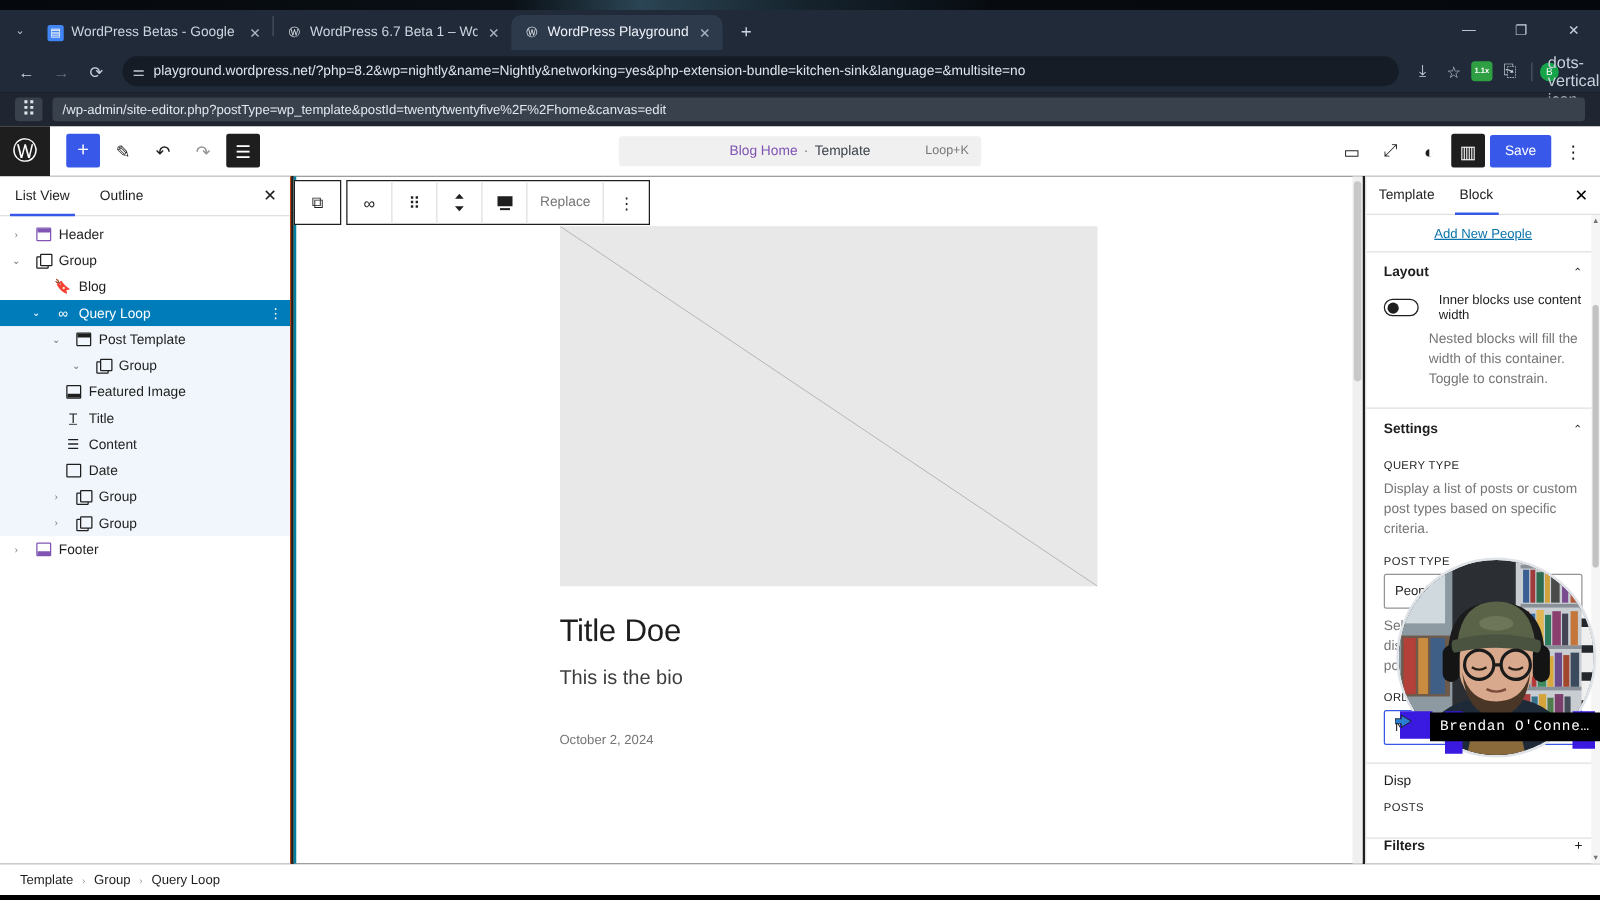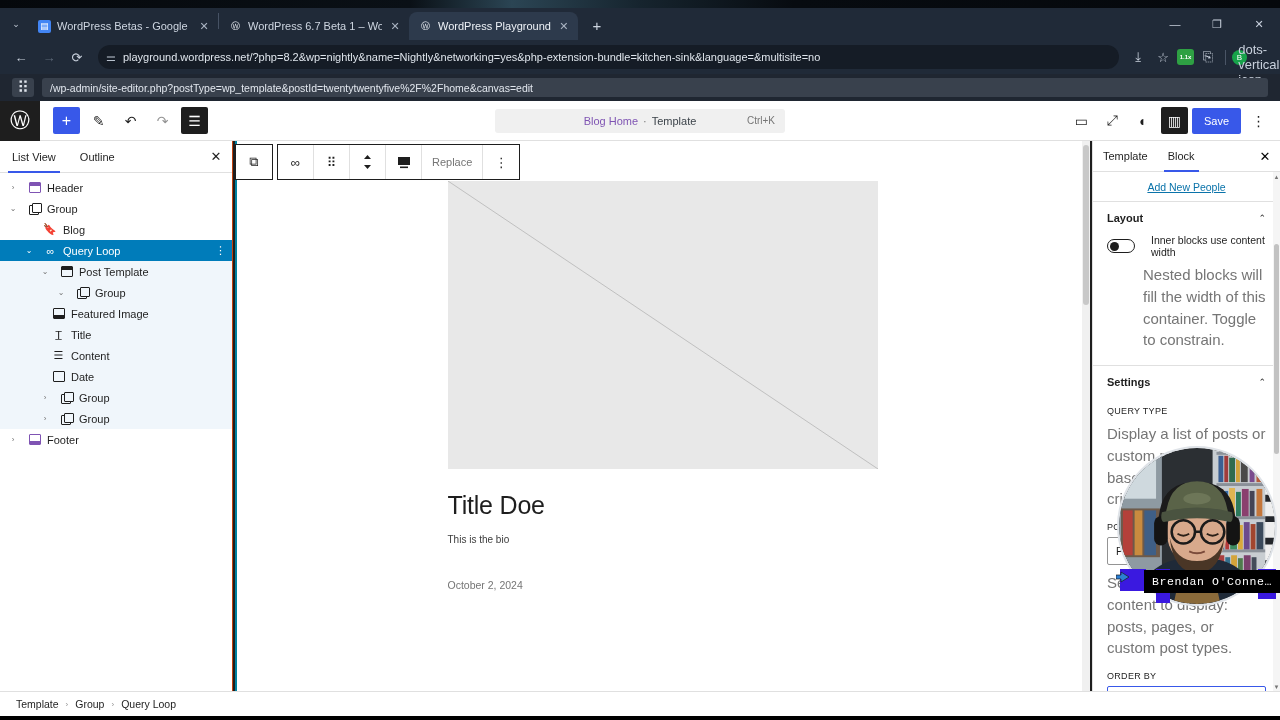--- a/index.html
+++ b/index.html
@@ -287,21 +287,21 @@
     margin: 0 auto; width: 430px; height: 288px;
     background: #e8e8e8; position: relative; overflow: hidden;
   }
   #featured-img svg { position:absolute; inset:0; width:100%; height:100%; }
   #post-title {
     width: 430px; margin: 22px auto 0;
     font-size: 25px; font-weight: 400; color: #1e1e1e; letter-spacing: -0.2px;
   }
   #post-content {
     width: 430px; margin: 14px auto 0;
-    font-size: 10px; color: #3c3c3c;
+    font-size: 16px; color: #3c3c3c;
   }
   #post-date {
     width: 430px; margin: 34px auto 0;
     font-size: 10.5px; color: #757575;
   }
 
   
   #canvas-scrollbar {
     position: absolute; right: 0; top: 0; bottom: 0; width: 8px;
     background: #f0f0f0;
@@ -343,21 +343,21 @@
   .toggle-row { display:flex; align-items:center; gap: 16px; margin-top: 4px; }
   .toggle {
     width: 28px; height: 14px; border-radius: 7px;
     border: 1px solid #1e1e1e; background:#fff; position: relative; flex:0 0 28px;
   }
   .toggle .knob {
     position:absolute; left: 1.5px; top: 1.5px;
     width: 9px; height: 9px; border-radius: 50%; background:#1e1e1e;
   }
   .toggle-label { font-size: 10.5px; color: #1e1e1e; }
-  .help-text { font-size: 15px; color: #757575; line-height: 1.45; margin-top: 6px; padding-left: 36px; }
+  .help-text { font-size: 11px; color: #757575; line-height: 1.45; margin-top: 6px; padding-left: 36px; }
   .help-text.nopad { padding-left: 0; margin-top: 7px; }
   .field-label {
     font-size: 9px; color: #1e1e1e; letter-spacing: 0.3px;
     text-transform: uppercase; margin-top: 12px; margin-bottom: 5px;
   }
   .seg-control {
     display:flex; border: 1px solid #949494; border-radius: 2px; overflow: hidden; height: 26px;
   }
   .seg {
     flex: 1 1 50%; display:flex; align-items:center; justify-content:center;
@@ -480,21 +480,21 @@
     <div class="tool-btn">✎</div>
     <div class="tool-btn">↶</div>
     <div class="tool-btn muted">↷</div>
     <div class="tool-btn dark">☰</div>
   </div>
 
   <div id="doc-bar">
     <span class="doc-name">Blog Home</span>
     <span class="doc-sep">·</span>
     <span class="doc-type">Template</span>
-    <span class="doc-shortcut">Ctrl+K</span>
+    <span class="doc-shortcut">Loop+K</span>
   </div>
 
   <div id="hdr-right">
     <div class="tool-btn">▭</div>
     <div class="tool-btn">⤢</div>
     <div class="tool-btn">◐</div>
     <div class="tool-btn dark">▥</div>
     <div id="save-btn">Save</div>
     <div class="tool-btn">⋮</div>
   </div>

